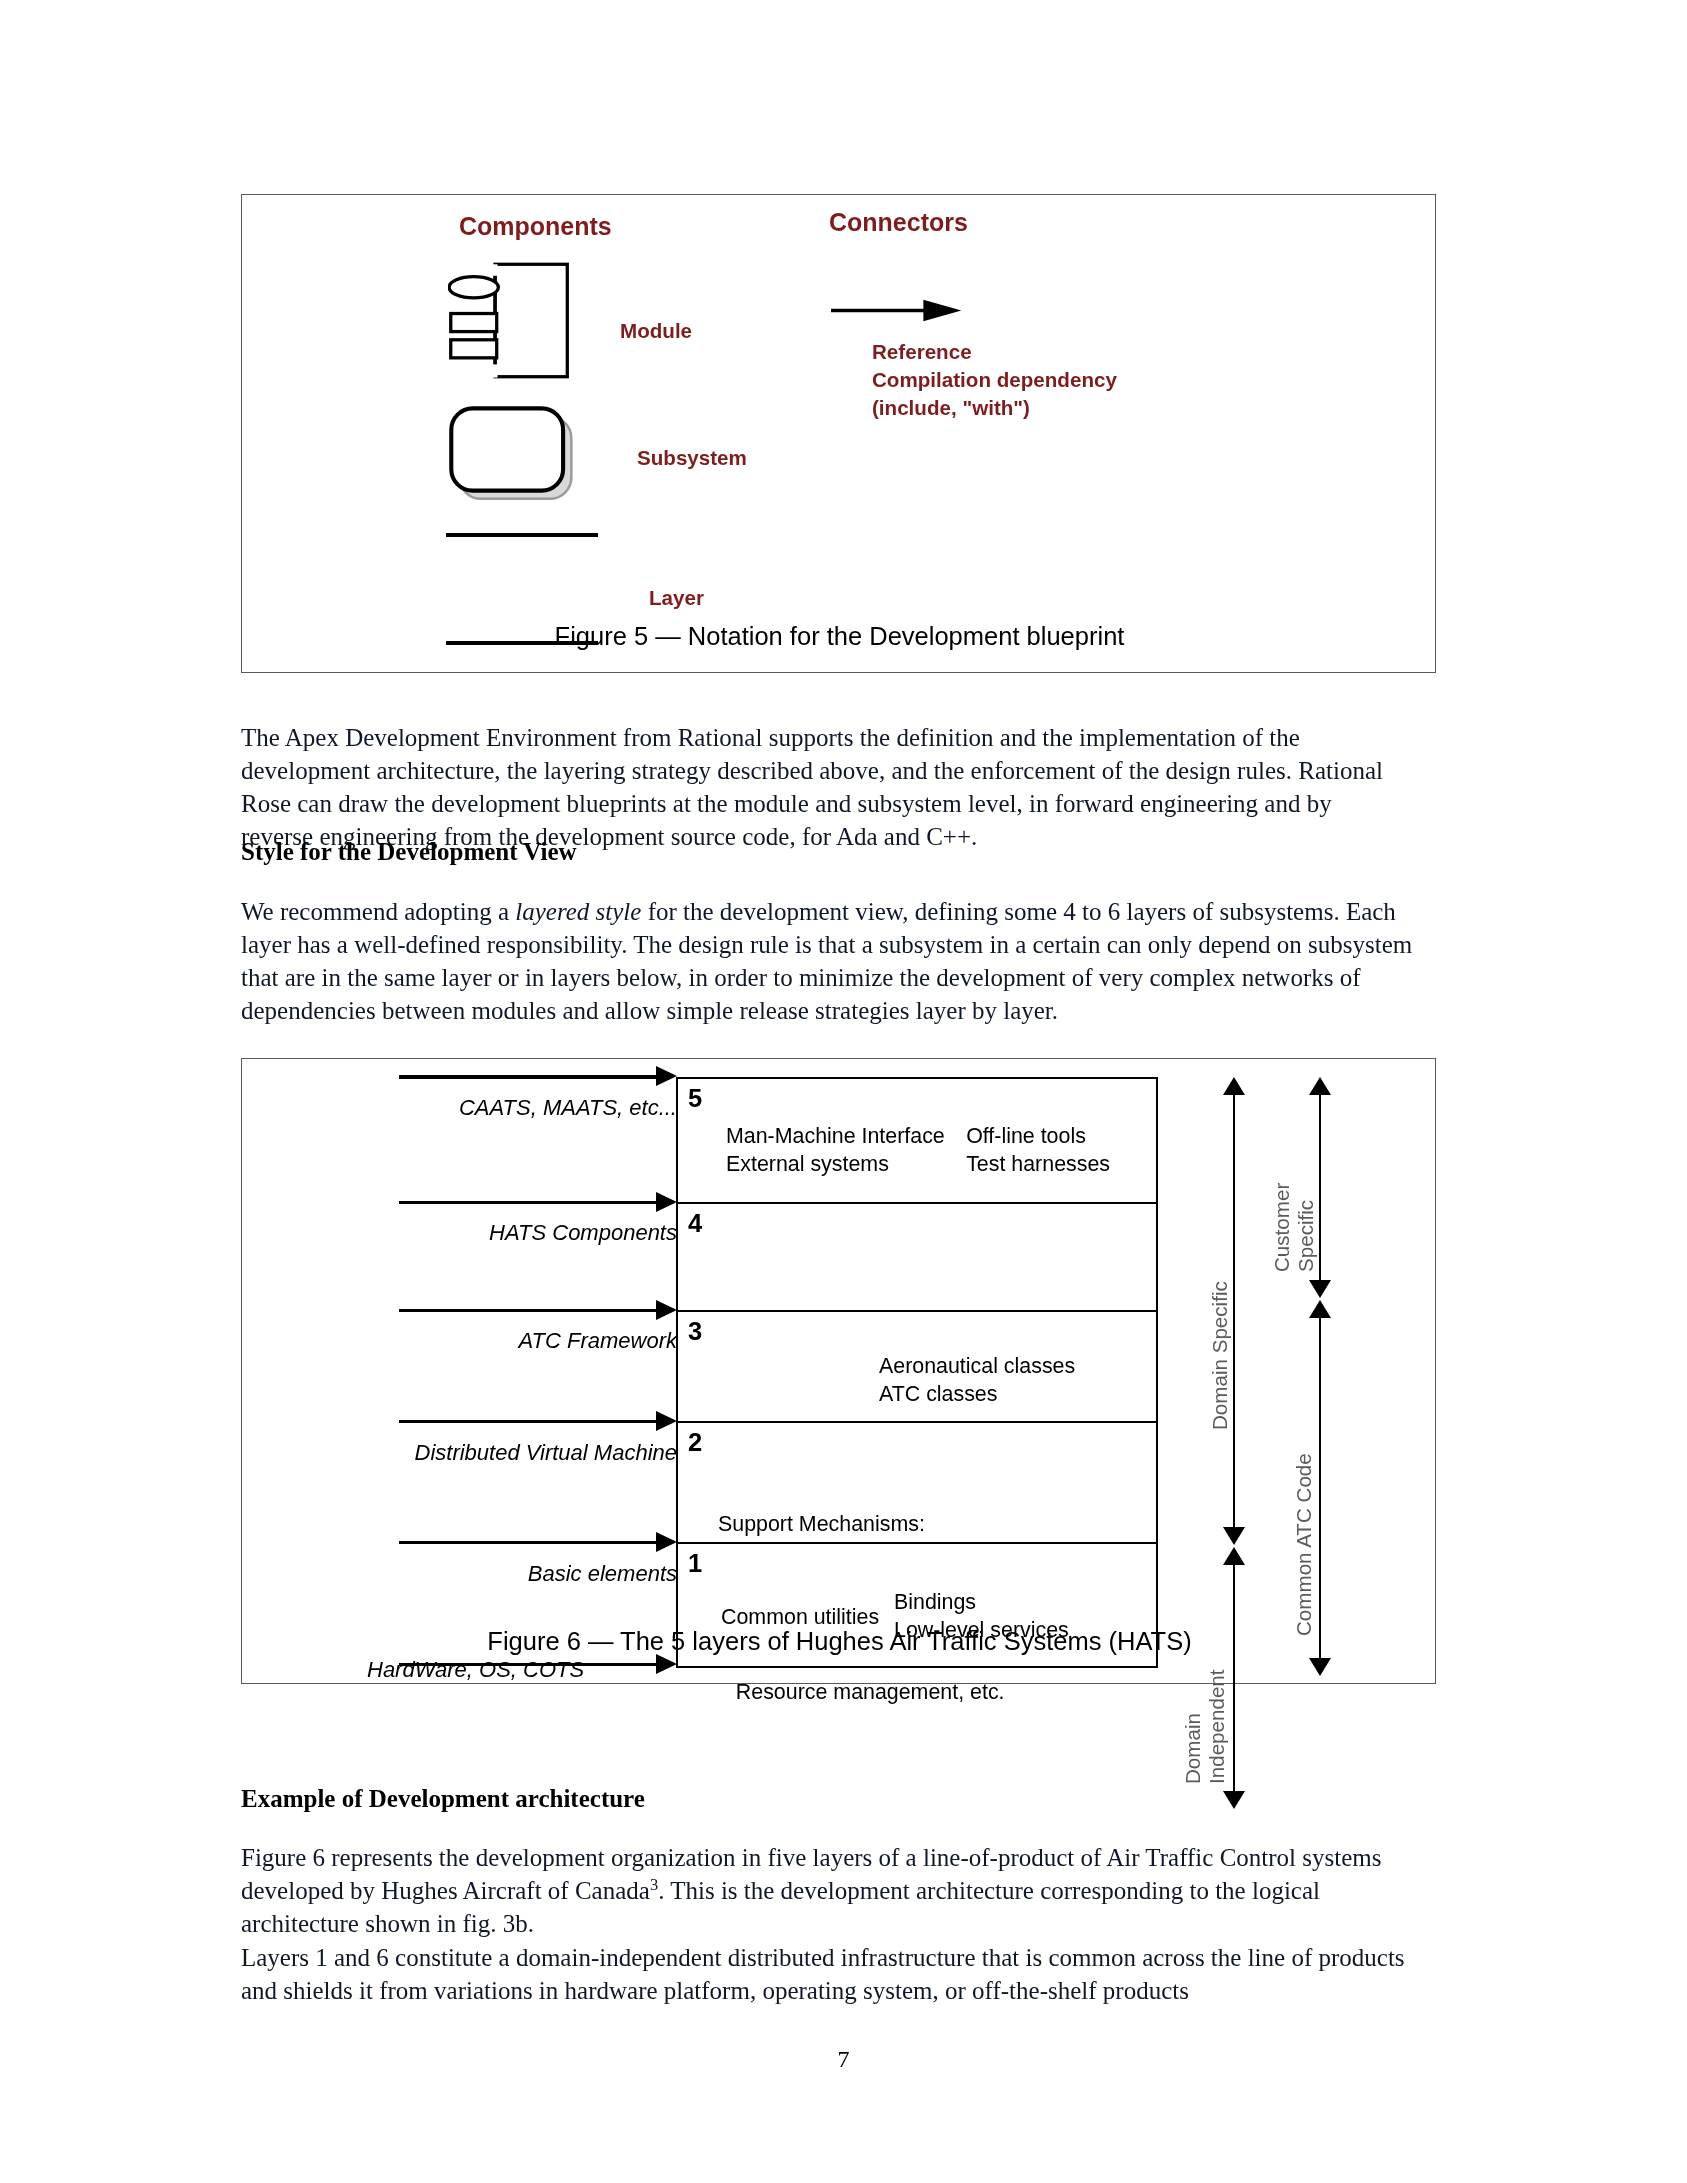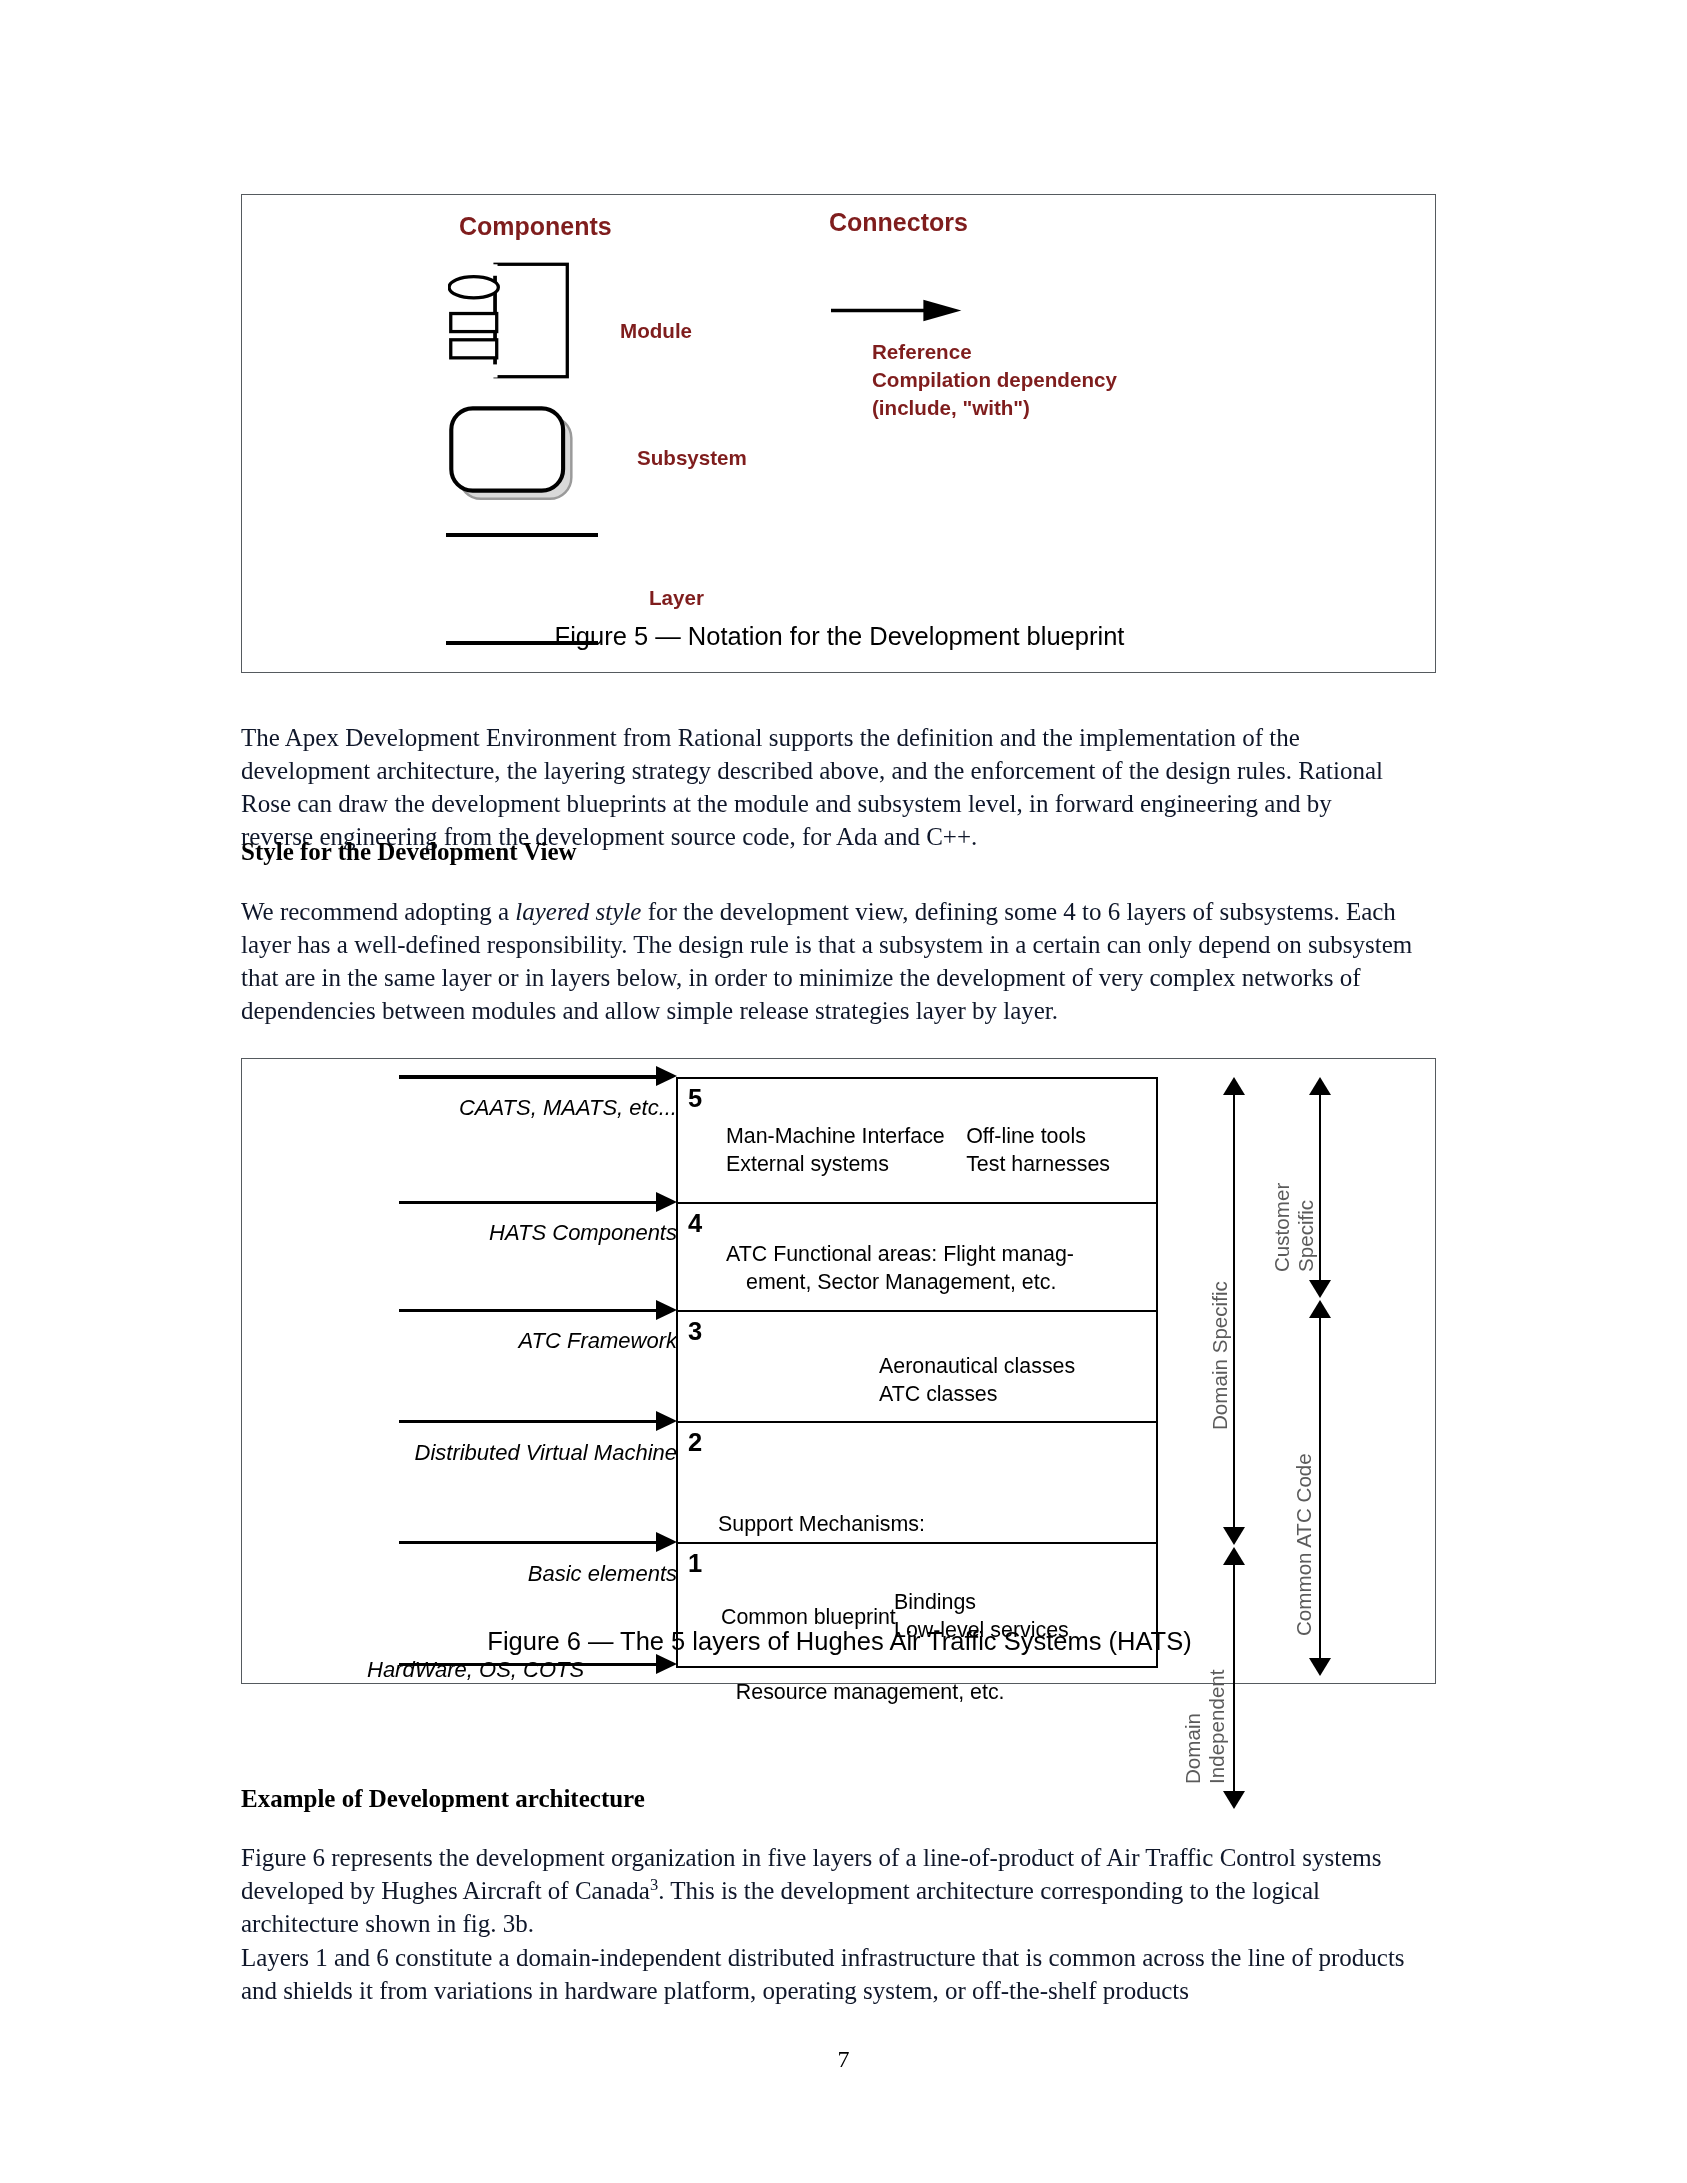--- a/index.html
+++ b/index.html
@@ -386,24 +386,20 @@
           </div>
           <div class="lc-col">
             <div>Off-line tools</div>
             <div>Test harnesses</div>
           </div>
         </div>
       </div>
 
       <div class="layer-row" style="height:108px;">
         <div class="layer-num">4</div>
-        <div class="layer-content" style="left:48px; top:36px;">
-          <div>ATC Functional areas: Flight manag-</div>
-          <div style="padding-left:20px;">ement, Sector Management, etc.</div>
-        </div>
       </div>
 
       <div class="layer-row" style="height:111px;">
         <div class="layer-num">3</div>
         <div class="layer-content" style="left:181px; top:40px;margin-left:20px;">
           <div>Aeronautical classes</div>
           <div>ATC classes</div>
         </div>
       </div>
 
@@ -412,21 +408,21 @@
         <div class="layer-content" style="left:40px; top:31px; white-space:pre;">
           <div>Support Mechanisms:</div>
           <div>   Communication, Time, Storage,</div>
           <div>   Resource management, etc.</div>
         </div>
       </div>
 
       <div class="layer-row" style="height:122px;">
         <div class="layer-num">1</div>
         <div class="layer-content" style="left:43px; top:59px;">
-          <div>Common blueprint</div>
+          <div>Common utilities</div>
         </div>
         <div class="layer-content" style="left:216px; top:44px;">
           <div>Bindings</div>
           <div>Low-level services</div>
         </div>
       </div>
     </div>
 
     <div class="feed-arrow" style="left:157px; top:7.4px; width:280px;">
       <div class="shaft" style="width:260px;"></div>

